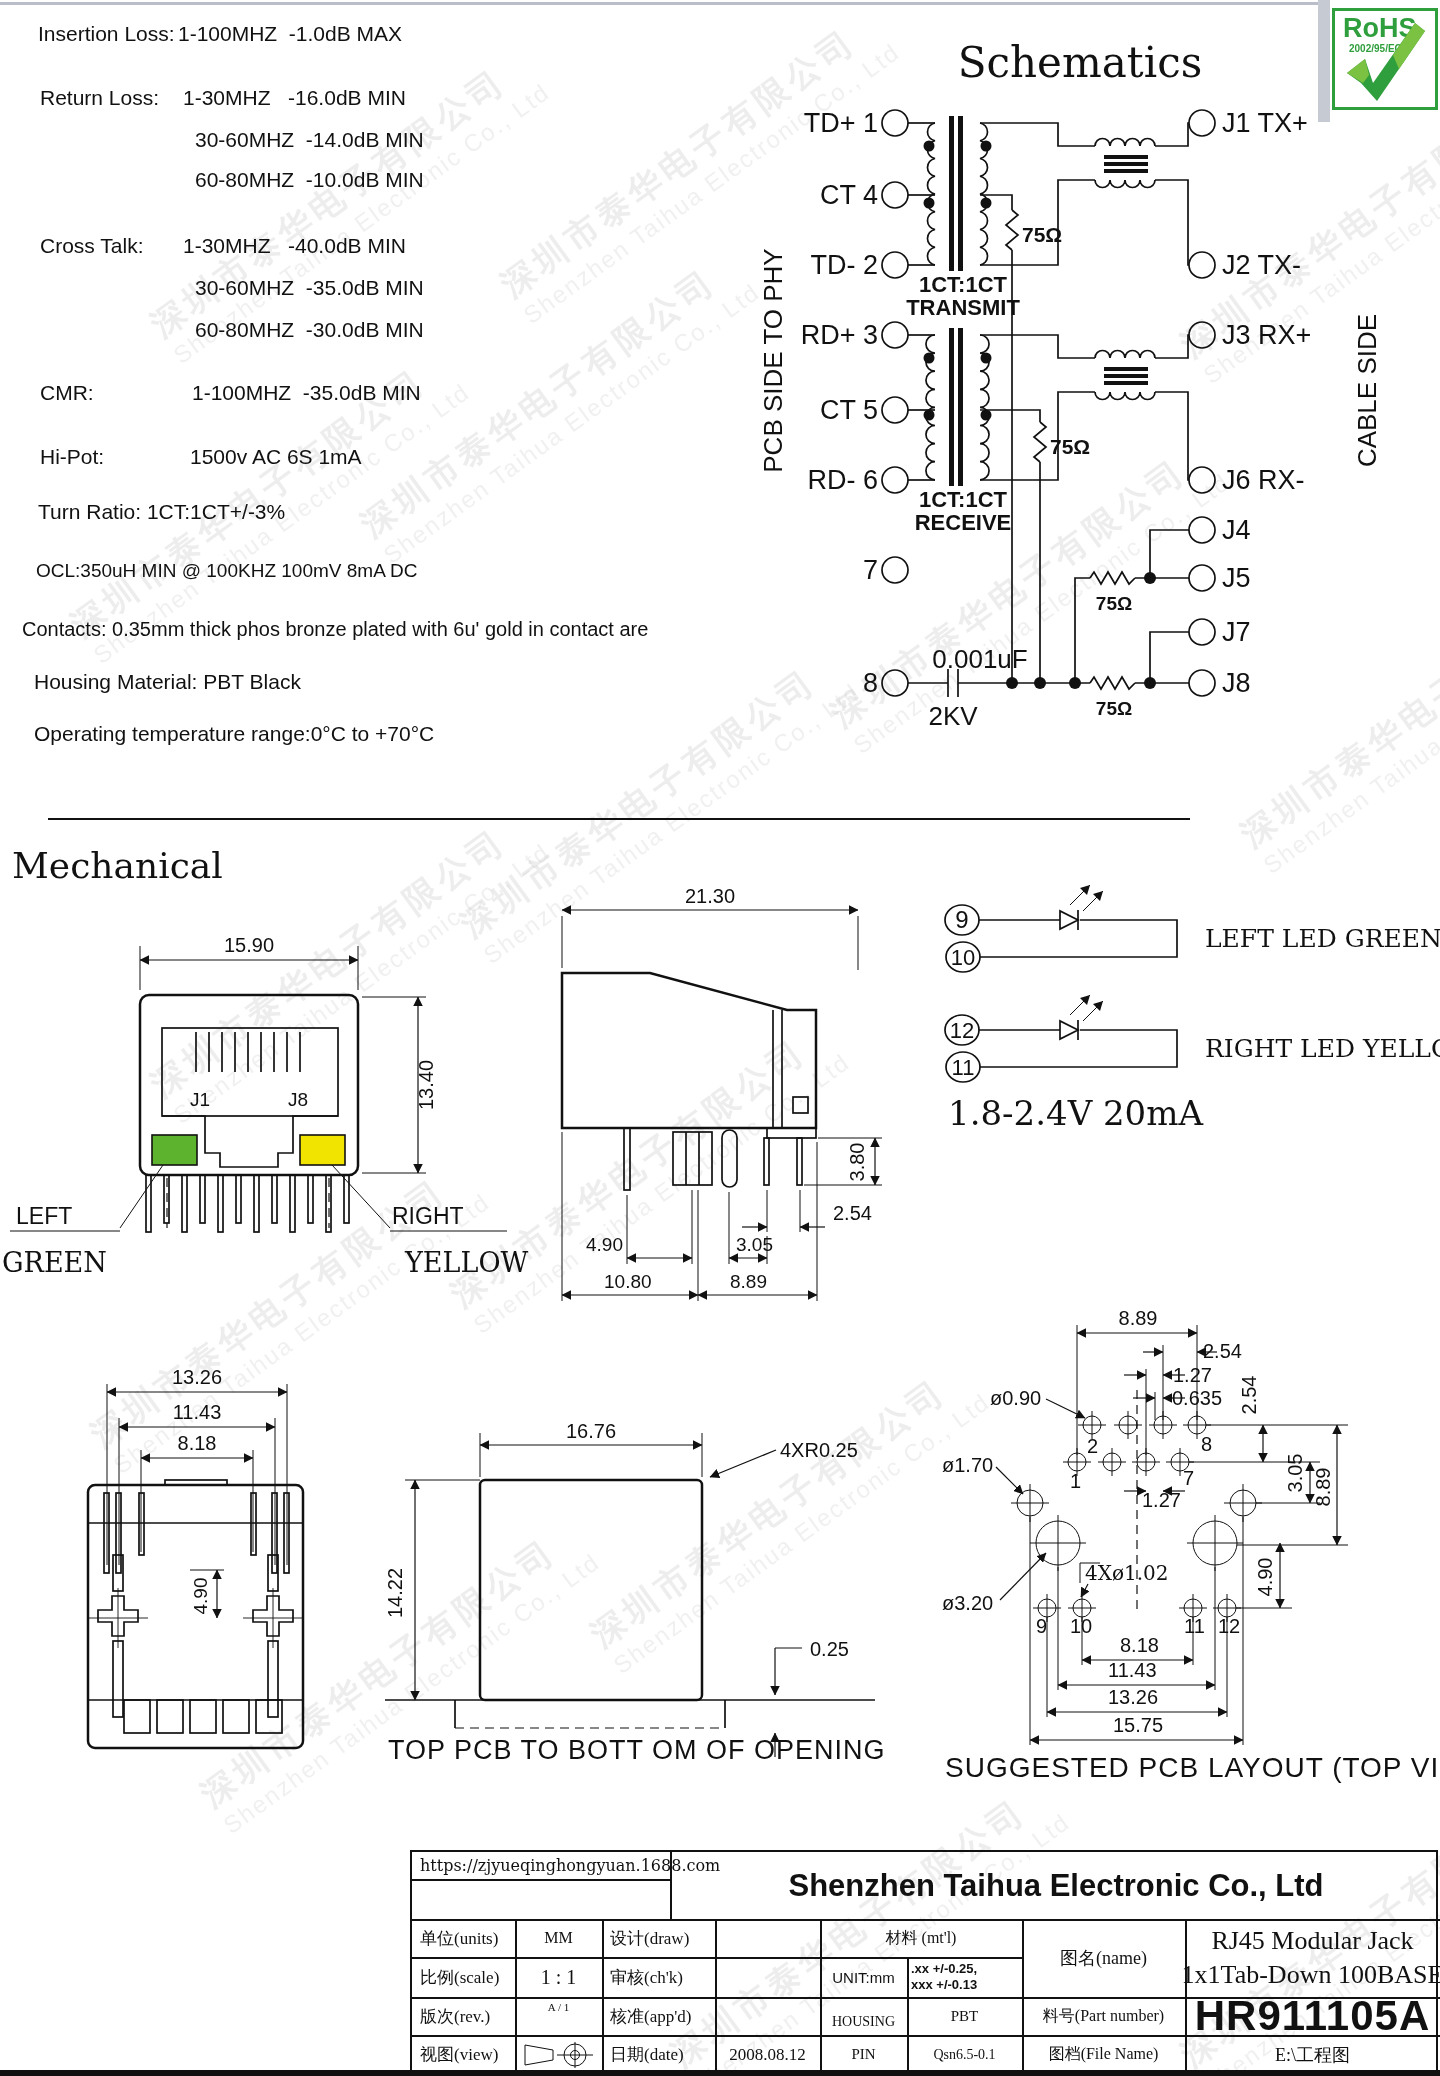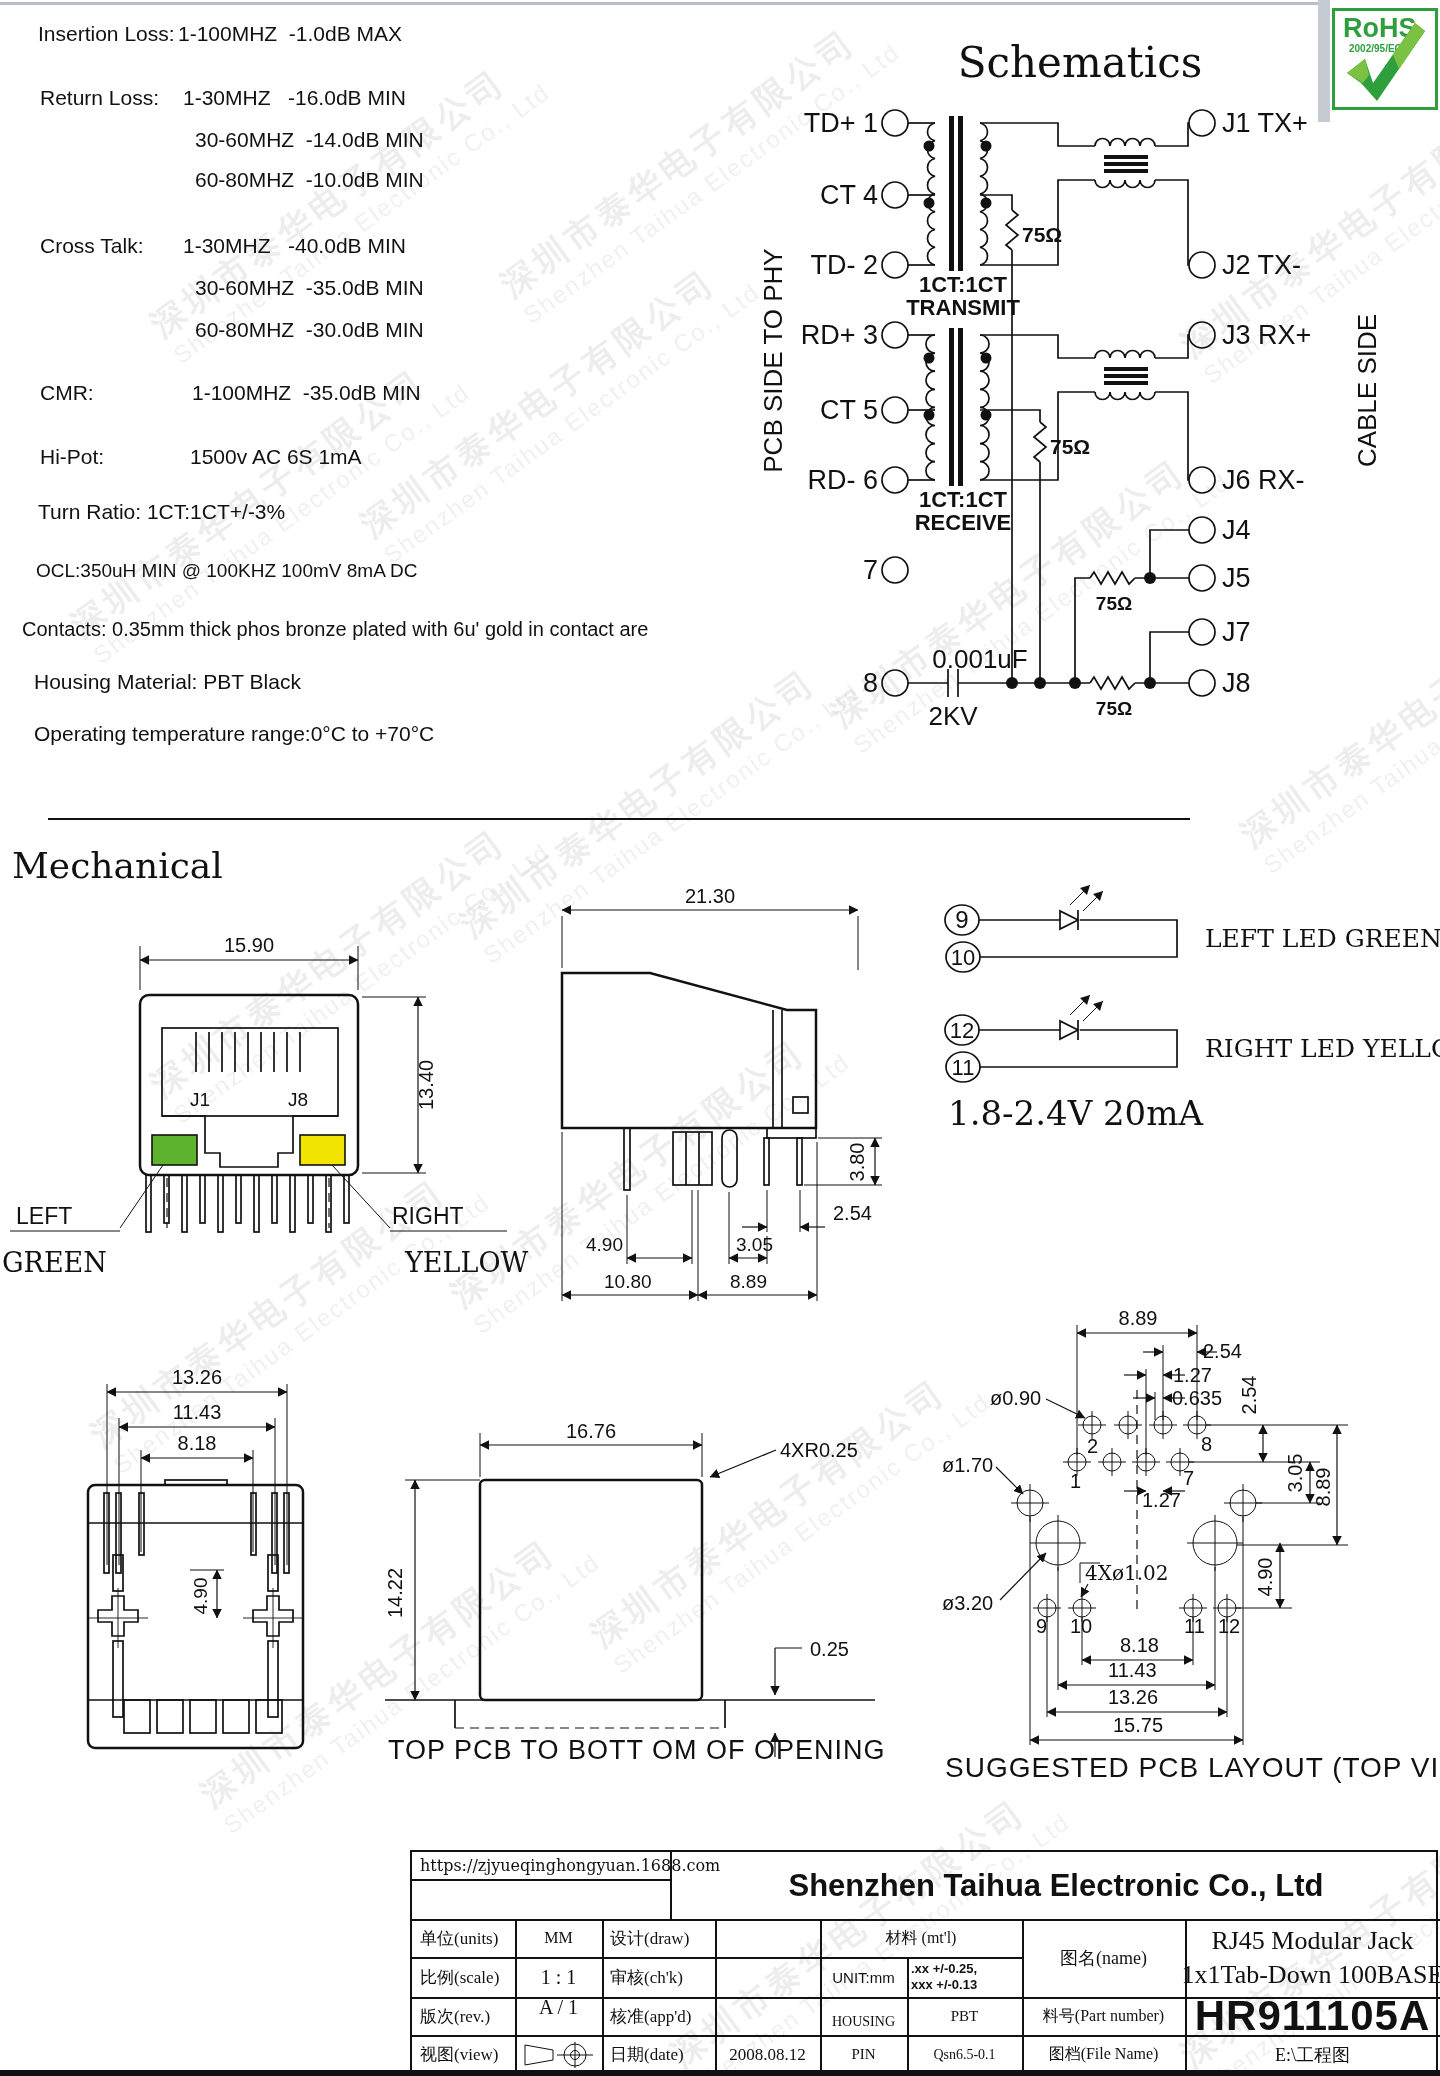--- a/index.html
+++ b/index.html
@@ -638,21 +638,21 @@
       <span>xxx +/-0.13</span>
     </div>
 
     <div class="cell cc" style="left:610px;top:67px;width:163px;height:78px;font-size:18px">图名(name)</div>
     <div class="cell" style="left:773px;top:67px;width:255px;height:78px;flex-direction:column;justify-content:center;font-size:26px;font-family:'Liberation Serif',serif;line-height:1.3">
       <span>RJ45 Modular Jack</span>
       <span>1x1Tab-Down 100BASE</span>
     </div>
 
     <div class="cell lc" style="left:0;top:145px;width:103px;height:38px">版次(rev.)</div>
-    <div class="cell cc" style="left:103px;top:145px;width:87px;height:20px;font-size:20px">A / 1</div>
+    <div class="cell cc" style="left:103px;top:145px;width:87px;height:20px;font-size:11px">A / 1</div>
     <div class="cell lc" style="left:190px;top:145px;width:108px;height:38px">核准(app'd)</div>
     <div class="cell cc" style="left:408px;top:145px;width:87px;height:50px;font-size:14px">HOUSING</div>
     <div class="cell cc" style="left:495px;top:145px;width:115px;height:38px;font-size:15px">PBT</div>
     <div class="cell cc" style="left:610px;top:145px;width:163px;height:38px;font-size:16px">料号(Part number)</div>
     <div class="cell cc" style="left:773px;top:145px;width:255px;height:38px;font-size:42px;font-weight:700;font-family:'Liberation Sans',sans-serif;letter-spacing:1px">HR911105A</div>
 
     <div class="cell lc" style="left:0;top:183px;width:103px;height:39px">视图(view)</div>
     <div class="cell cc" style="left:103px;top:183px;width:87px;height:39px">
       <svg width="76" height="32" viewBox="0 0 76 32" style="position:static">
         <polygon class="thin" points="4,6 4,26 32,21 32,11"></polygon>

